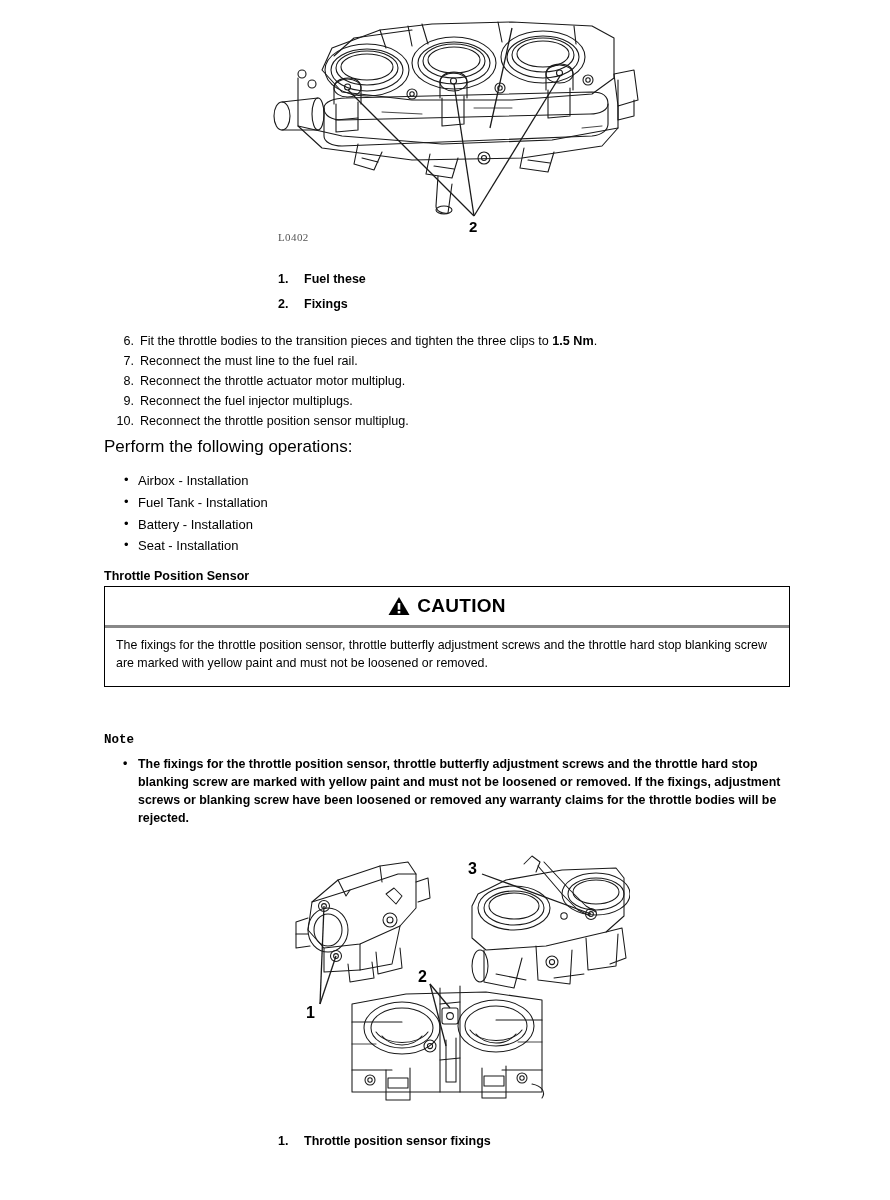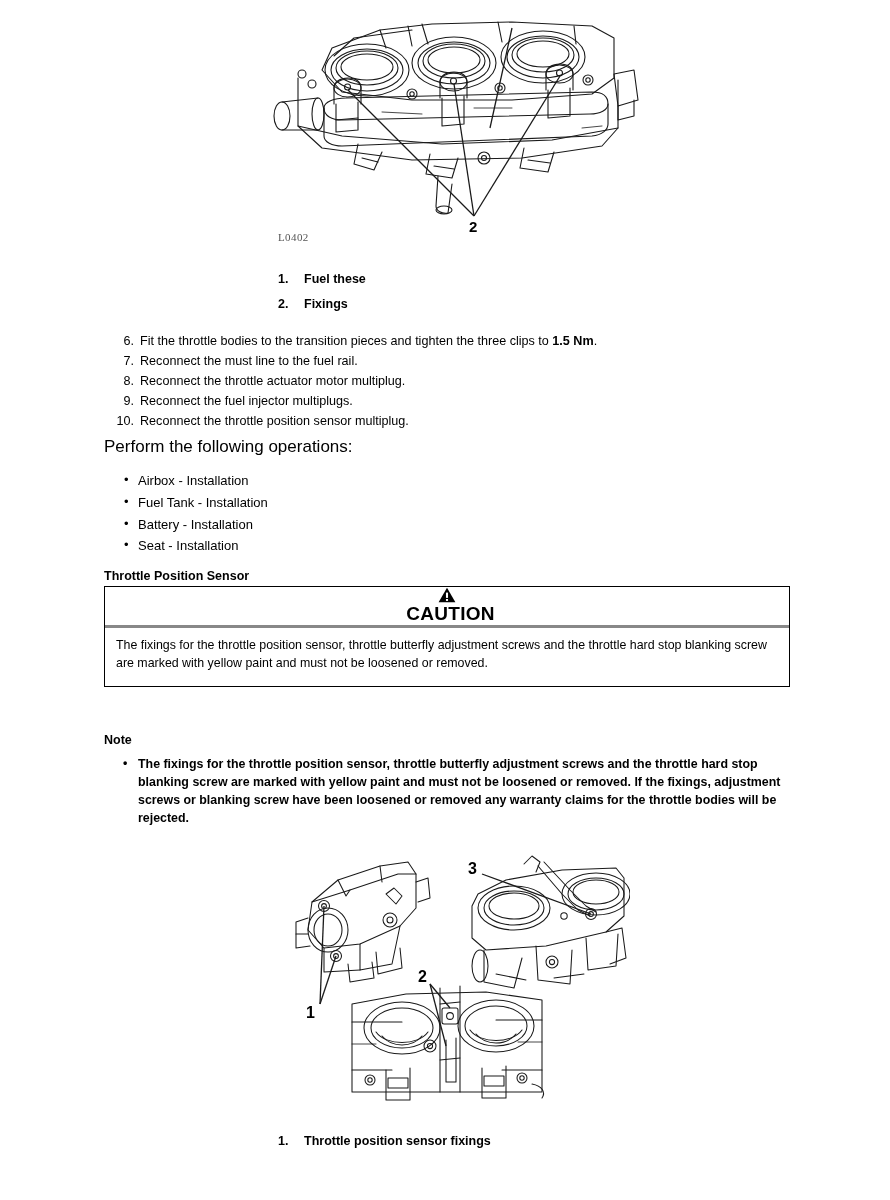--- a/index.html
+++ b/index.html
@@ -38,31 +38,30 @@
 
   .perform{position:absolute;left:104px;top:434px;font-size:17px;line-height:1.58;}
 
   .ops{position:absolute;left:120px;top:470px;font-size:13px;list-style:none;margin:0;padding:0;}
   .ops li{position:relative;padding-left:18px;line-height:1.68;}
   .ops li:before{content:"\2022";position:absolute;left:4px;top:-1px;font-size:13px;}
 
   
   .heading{position:absolute;left:104px;font-size:12.5px;font-weight:bold;}
   #h-tps{top:569px;}
-  #h-note{top:733px;}
+  #h-note{top:733px;font-family:Liberation Mono, monospace;}
 
   
   .caution{
     position:absolute;left:104px;top:586px;width:686px;
     border:1.5px solid #000;background:#fff;box-sizing:border-box;
   }
   .caution-head{
     height:38px;display:flex;align-items:center;justify-content:center;
     border-bottom:3px solid #888;
-    flex-direction:column;
   }
   .caution-head .label{
     font-size:19px;font-weight:bold;letter-spacing:.3px;margin-left:7px;
   }
   .warn-tri{width:22px;height:20px;display:block;}
   .caution-body{padding:9px 11px 11px 11px;}
   .caution-body p{margin:0 0 8px 0;font-size:12.4px;line-height:1.44;}
   .caution-body p:last-child{margin-bottom:2px;}
 
   

